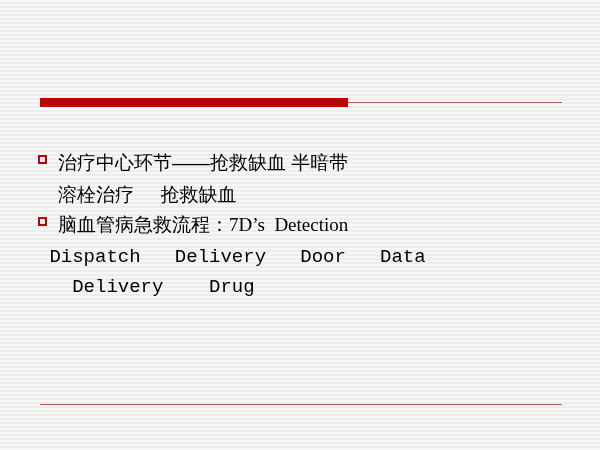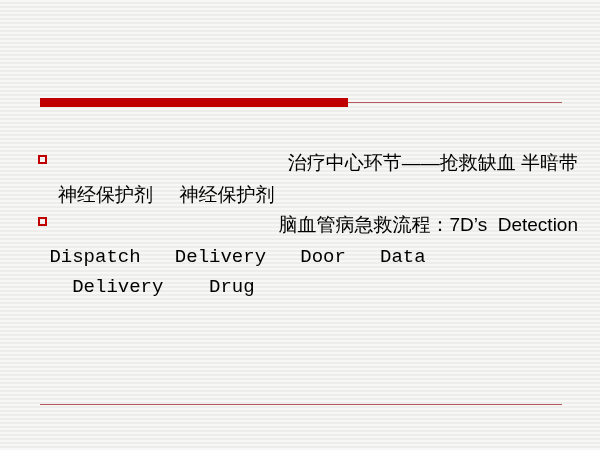--- a/index.html
+++ b/index.html
@@ -89,60 +89,58 @@
     border: 2px solid #c00000;
     box-sizing: border-box;
   }
   .line-text {
     flex: 1 1 auto;
     font-size: 19px;
     line-height: 30px;
     color: #000000;
     white-space: pre;
     font-family: "Liberation Sans", sans-serif;
-    text-align: right;
   }
   .cont-line {
     font-size: 19px;
     line-height: 30px;
     color: #000000;
     white-space: pre;
     margin-left: 20px;
   }
   .mono-line {
     font-size: 19px;
     line-height: 30px;
     color: #000000;
     white-space: pre;
     font-family: "Liberation Mono", monospace;
   }
   .mono-inline {
-    font-family: Liberation Sans, sans-serif;
-    margin-left: 40px;
+    font-family: Liberation Serif, serif;
   }
 </style>
 </head>
 <body>
 
 <div class="slide">
 
   <div class="title-rule">
     <div class="block"></div>
     <div class="thin"></div>
   </div>
 
   <div class="body-area">
 
     <div class="bullet-line">
       <span class="marker">
           <span class="sq"></span>
         </span>
       <span class="line-text">治疗中心环节——抢救缺血 半暗带</span>
     </div>
-    <div class="cont-line">神经保护剂     神经保护剂</div>
+    <div class="cont-line">溶栓治疗     抢救缺血</div>
 
     <div class="bullet-line">
       <span class="marker">
           <span class="sq"></span>
         </span>
       <span class="line-text mono-inline">脑血管病急救流程：7D’s  Detection</span>
     </div>
 
     <div class="mono-line"> Dispatch   Delivery   Door   Data</div>
     <div class="mono-line">   Delivery    Drug</div>

